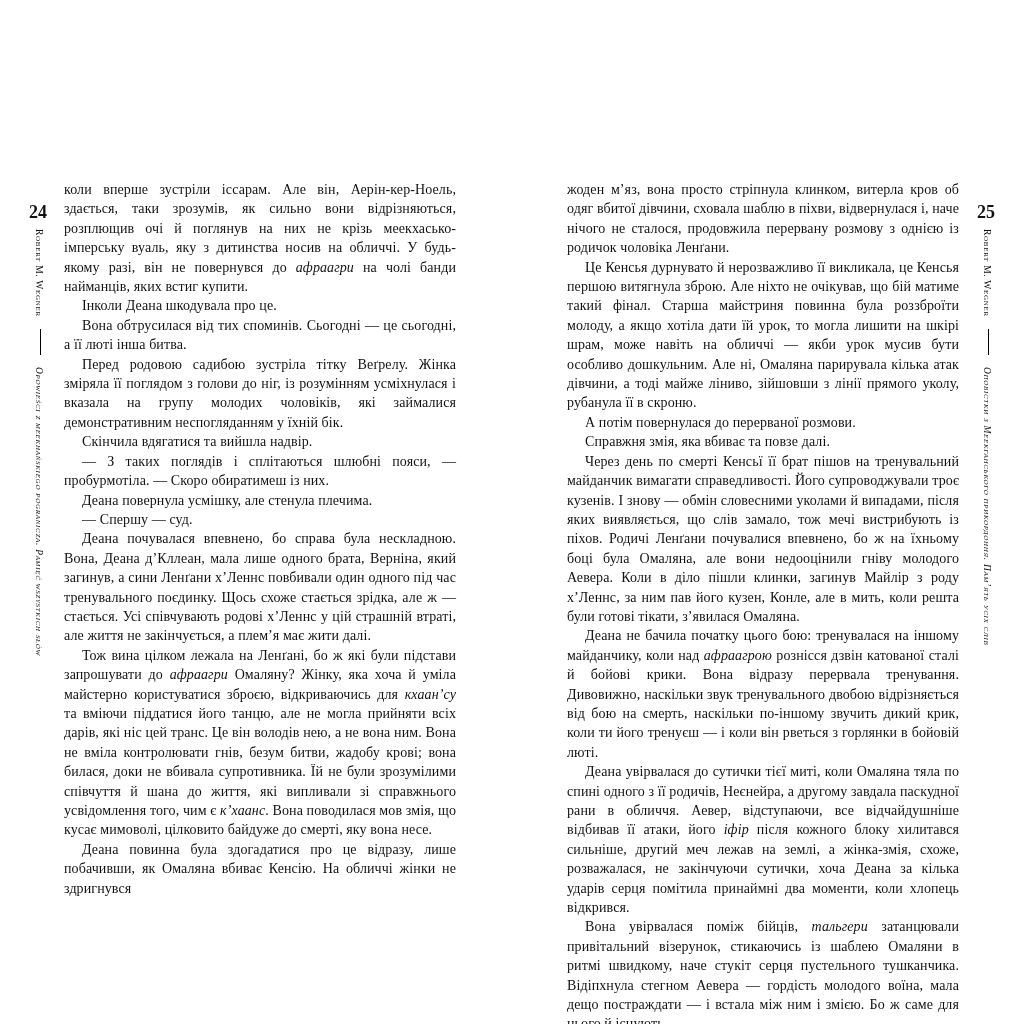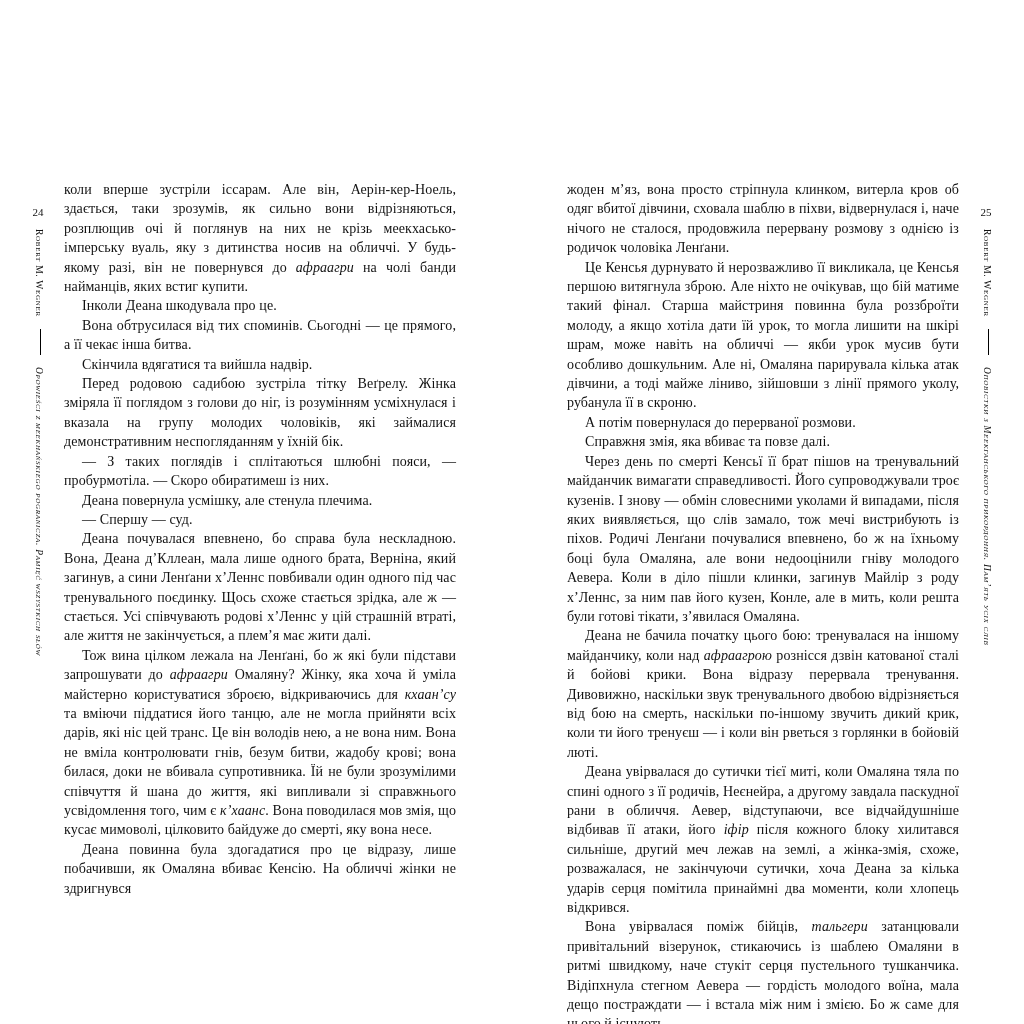--- a/index.html
+++ b/index.html
@@ -17,21 +17,21 @@
   #page-left{left:64px}
   #page-right{left:567px}
   .page-col p{margin:0;padding:0}
   .page-col p.ind{text-indent:18px}
   .page-col p.noind{text-indent:0}
   .page-col i{font-style:italic}
   
   .margin-block{position:absolute;top:204px;width:32px;text-align:center}
   .margin-block.left{left:22px}
   .margin-block.right{left:970px}
-  .pagenum{font-weight:normal;font-size:11px;line-height:16px;margin-bottom:9px}
+  .pagenum{font-weight:bold;font-size:18px;line-height:16px;margin-bottom:9px}
   .vtext{
     writing-mode:vertical-rl;display:inline-block;
     font-size:9.5px;line-height:11px;letter-spacing:0.7px;
     white-space:nowrap;
   }
   .run-author{font-variant:small-caps}
   .vrule{display:inline-block;width:1px;height:26px;background:#000;margin:9px 0;vertical-align:middle}
   .run-title{font-style:italic;font-variant:small-caps}
 </style>
 </head>
@@ -42,23 +42,23 @@
   <div class="vtext">
     <span class="run-author">Robert M. Wegner</span>
     <span class="vrule"></span>
     <span class="run-title">Opowieści z meekhańskiego pogranicza. Pamięć wszystkich słów</span>
   </div>
 </div>
 
 <div class="page-col" id="page-left">
     <p class="noind">коли вперше зустріли іссарам. Але він, Аерін-кер-Ноель, здається, таки зрозумів, як сильно вони відрізняються, розплющив очі й поглянув на них не крізь меекхасько-імперську вуаль, яку з дитинства носив на обличчі. У будь-якому разі, він не повернувся до <i>афраагри</i> на чолі банди найманців, яких встиг купити.</p>
     <p class="ind">Інколи Деана шкодувала про це.</p>
-    <p class="ind">Вона обтрусилася від тих споминів. Сьогодні — це прямого, а її чекає інша битва.</p>
+    <p class="ind">Вона обтрусилася від тих споминів. Сьогодні — це сьогодні, а її люті інша битва.</p>
+    <p class="ind">Перед родовою садибою зустріла тітку Веґрелу. Жінка зміряла її поглядом з голови до ніг, із розумінням усміхнулася і вказала на групу молодих чоловіків, які займалися демонстративним неспогляданням у їхній бік.</p>
     <p class="ind">Скінчила вдягатися та вийшла надвір.</p>
-    <p class="ind">Перед родовою садибою зустріла тітку Веґрелу. Жінка зміряла її поглядом з голови до ніг, із розумінням усміхнулася і вказала на групу молодих чоловіків, які займалися демонстративним неспогляданням у їхній бік.</p>
     <p class="ind">— З таких поглядів і сплітаються шлюбні пояси, — пробурмотіла. — Скоро обиратимеш із них.</p>
     <p class="ind">Деана повернула усмішку, але стенула плечима.</p>
     <p class="ind">— Спершу — суд.</p>
     <p class="ind">Деана почувалася впевнено, бо справа була нескладною. Вона, Деана д’Кллеан, мала лише одного брата, Верніна, який загинув, а сини Ленґани х’Леннс повбивали один одного під час тренувального поєдинку. Щось схоже стається зрідка, але ж — стається. Усі співчувають родові х’Леннс у цій страшній втраті, але життя не закінчується, а плем’я має жити далі.</p>
     <p class="ind">Тож вина цілком лежала на Ленґані, бо ж які були підстави запрошувати до <i>афраагри</i> Омаляну? Жінку, яка хоча й уміла майстерно користуватися зброєю, відкриваючись для <i>кхаан’су</i> та вміючи піддатися його танцю, але не могла прийняти всіх дарів, які ніс цей транс. Це він володів нею, а не вона ним. Вона не вміла контролювати гнів, безум битви, жадобу крові; вона билася, доки не вбивала супротивника. Їй не були зрозумілими співчуття й шана до життя, які випливали зі справжнього усвідомлення того, чим є <i>к’хаанс</i>. Вона поводилася мов змія, що кусає мимоволі, цілковито байдуже до смерті, яку вона несе.</p>
     <p class="ind">Деана повинна була здогадатися про це відразу, лише побачивши, як Омаляна вбиває Кенсію. На обличчі жінки не здригнувся</p>
   </div>
 
 <div class="page-col" id="page-right">
     <p class="noind">жоден м’яз, вона просто стріпнула клинком, витерла кров об одяг вбитої дівчини, сховала шаблю в піхви, відвернулася і, наче нічого не сталося, продовжила перервану розмову з однією із родичок чоловіка Ленґани.</p>

